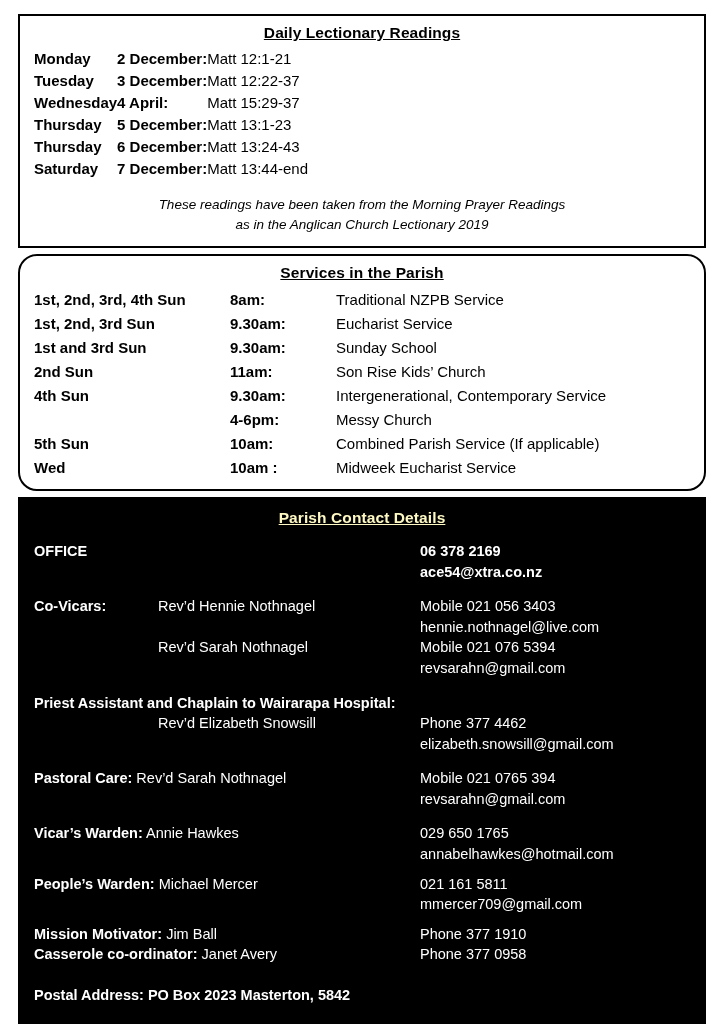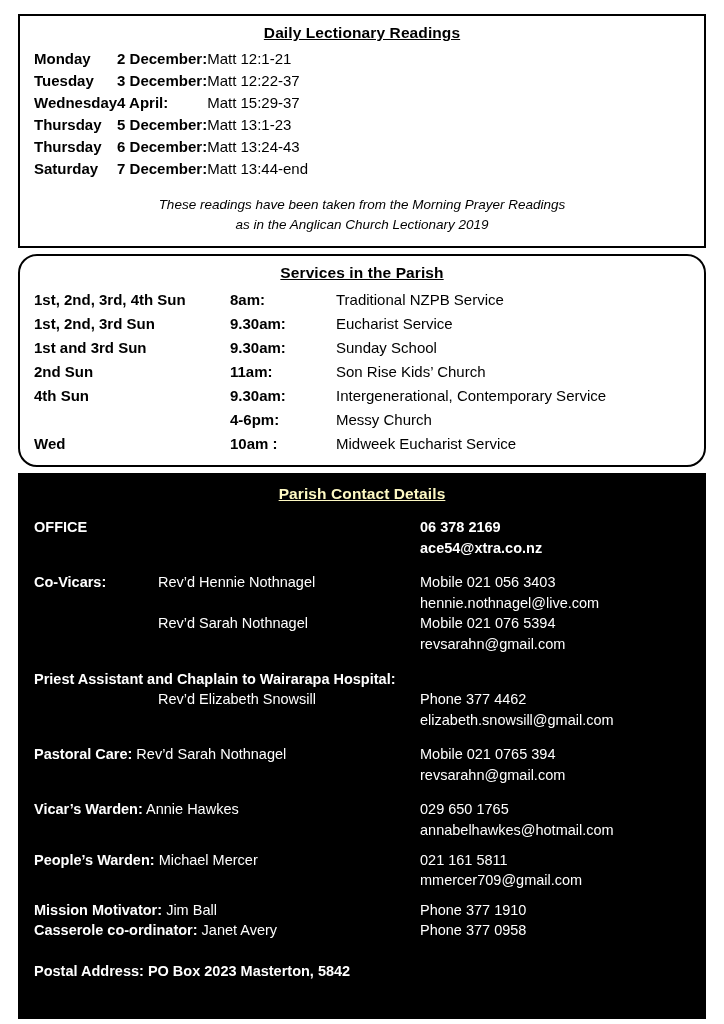--- a/index.html
+++ b/index.html
@@ -224,20 +224,25 @@
           <td class="when">4th Sun</td>
           <td class="time">9.30am:</td>
           <td class="what">Intergenerational, Contemporary Service</td>
         </tr>
         <tr>
           <td class="when"></td>
           <td class="time">4-6pm:</td>
           <td class="what">Messy Church</td>
         </tr>
         <tr>
+          <td class="when">5th Sun</td>
+          <td class="time">10am:</td>
+          <td class="what">Combined Parish Service (If applicable)</td>
+        </tr>
+        <tr>
           <td class="when">Wed</td>
           <td class="time">10am :</td>
           <td class="what">Midweek Eucharist Service</td>
         </tr>
       </tbody>
     </table>
   </div>
 
   <div class="contacts">
     <div class="sec-title">Parish Contact Details</div>

